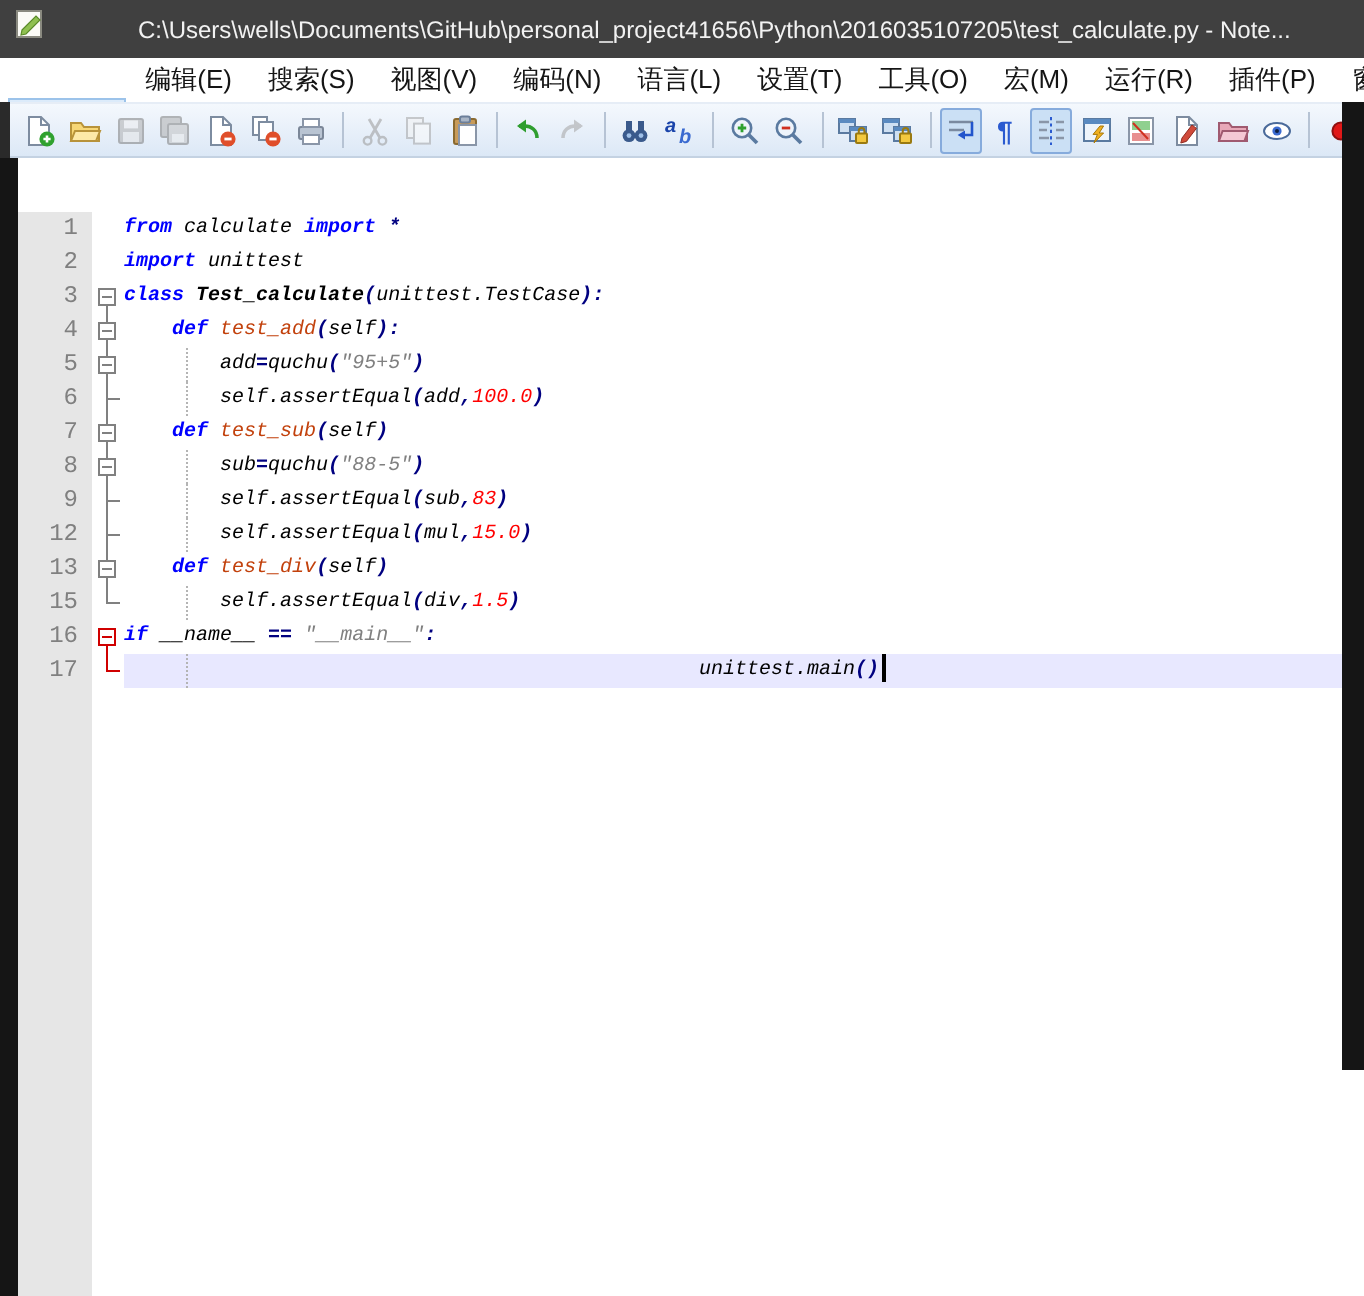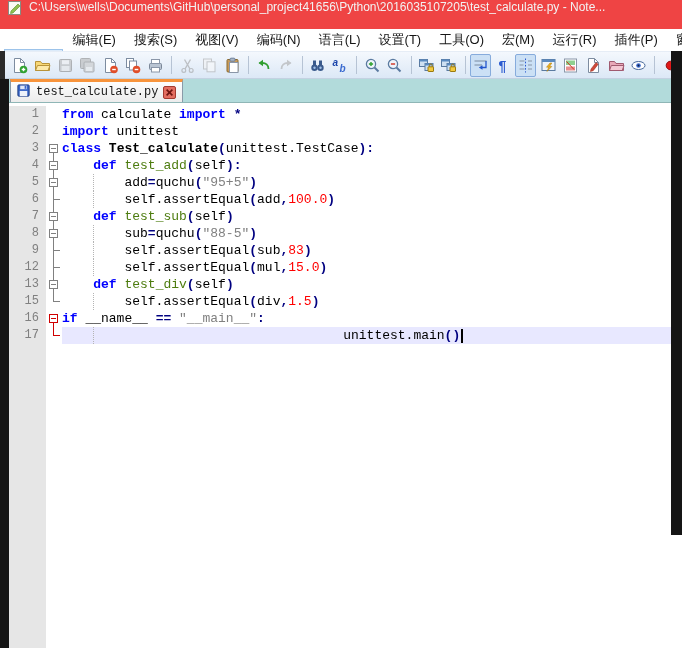--- a/index.html
+++ b/index.html
@@ -1,20 +1,20 @@
 <!DOCTYPE html>
 <html><head>
 <meta charset="utf-8">
 <style>
   html,body{margin:0;padding:0;background:#000;}
   #screen{position:relative;width:682px;height:648px;background:#fff;overflow:hidden;
           font-family:"Liberation Sans","DejaVu Sans",sans-serif;}
   
-  .titlebar{position:absolute;left:0;top:0;width:682px;height:29px;background:#ef4444;
-            display:flex;align-items:flex-start;box-sizing:border-box;padding-left:7px;}
+  .titlebar{position:absolute;left:0;top:0;width:682px;height:29px;background:#404040;
+            display:flex;align-items:center;box-sizing:border-box;padding-left:7px;gap:40px;}
   .titlebar .ttl{color:#f2f2f2;font-size:12px;margin-left:6px;white-space:nowrap;overflow:hidden;}
   
   .menubar{position:absolute;left:0;top:29px;width:682px;height:22px;background:#ffffff;
            display:flex;align-items:center;padding-left:4px;box-sizing:border-box;}
   .mi{font-size:13px;color:#151515;padding:1px 7px;margin-right:2px;border:1px solid transparent;white-space:nowrap;}
   .mi.hl{background:#dcebfa;border:1px solid #9cc3ea;margin-top:40px;}
   
   .toolbar{position:absolute;left:0;top:51px;width:682px;height:28px;
            background:linear-gradient(#f4f8fd,#dce8f6);border-top:1px solid #e6edf6;
            border-bottom:1px solid #c4d2e2;display:flex;align-items:center;
@@ -35,25 +35,25 @@
   
   .editor{position:absolute;left:9px;top:103px;right:0;bottom:0;background:#fff;
           display:flex;flex-direction:column;padding-top:3px;box-sizing:border-box;}
   .row{display:flex;height:17px;flex:0 0 17px;}
   .row.filler{flex:1 1 auto;height:auto;}
   .ln{width:37px;flex:0 0 37px;background:#e6e6e6;color:#808080;text-align:right;
       padding-right:7px;box-sizing:border-box;
       font-family:"Liberation Mono","DejaVu Sans Mono",monospace;font-size:12px;line-height:17px;}
   .fold{width:16px;flex:0 0 16px;position:relative;background:#ffffff;}
   .code{flex:1;position:relative;white-space:pre;background:#fff;
-        font-family:"Liberation Mono","DejaVu Sans Mono",monospace;font-size:13px;line-height:17px;}
+        font-family:"Liberation Mono","DejaVu Sans Mono",monospace;font-size:10px;line-height:17px;font-style:italic;}
   .row.cur .code{background:#e8e8ff;text-align:center;}
   .seg-kw{color:#0000ff;font-weight:bold;}
   .seg-cls{color:#000000;font-weight:bold;}
-  .seg-fn{color:#4d7c0f;}
+  .seg-fn{color:#c2410c;}
   .seg-str{color:#808080;}
   .seg-num{color:#ff0000;text-align:right;}
   .seg-op{color:#000080;font-weight:bold;}
   .seg-txt{color:#000000;}
   .guide{position:absolute;left:31px;top:0;bottom:0;border-left:1px dotted #b4b4b4;}
   .caret{display:inline-block;width:2px;height:14px;background:#000;vertical-align:text-bottom;margin-left:1px;
          animation:blink 1s step-end infinite;}
   @keyframes blink{50%{opacity:0;}}
   
   .fm{position:absolute;background:#808080;}
@@ -350,37 +350,20 @@
       <div class="tsep"></div>
       <div class="tbtn">
         <span style="display: flex;">
           <svg width="17" height="17" viewBox="0 0 17 17">
             <circle cx="8.5" cy="8.5" r="4.3" fill="#e01818" stroke="#901010"></circle>
           </svg>
         </span>
       </div>
     </div>
 
-  <div class="tabbar">
-    <div class="tab">
-      <span><svg width="15" height="15" viewBox="0 0 16 16">
-            <rect x="2" y="2" width="12" height="12" rx="1" fill="#3a66c8" stroke="#1a3a80"></rect>
-            <rect x="4.5" y="2.8" width="7" height="3.8" fill="#dfe8f8"></rect>
-            <rect x="9.2" y="3" width="1.7" height="3.2" fill="#3a66c8"></rect>
-            <rect x="4" y="8.5" width="8" height="5.5" fill="#eef2fa"></rect>
-          </svg></span>
-      <span class="lbl">test_calculate.py</span>
-      <span class="closebox">
-          <svg width="13" height="13" viewBox="0 0 13 13">
-            <rect x="0.5" y="0.5" width="12" height="12" rx="1.5" fill="#e36d60" stroke="#a23a30"></rect>
-            <path d="M3.6 3.6l5.8 5.8M9.4 3.6l-5.8 5.8" stroke="#6d1410" stroke-width="1.6"></path>
-          </svg>
-        </span>
-    </div>
-  </div>
 
   <div class="editor" id="editor">
       <div class="row">
         <div class="ln">1</div>
         <div class="fold"></div>
         <div class="code"><span class="seg-kw">from</span><span class="seg-txt"> calculate </span><span class="seg-kw">import</span><span class="seg-txt"> </span><span class="seg-op">*</span></div>
       </div>
       <div class="row">
         <div class="ln">2</div>
         <div class="fold"></div>

